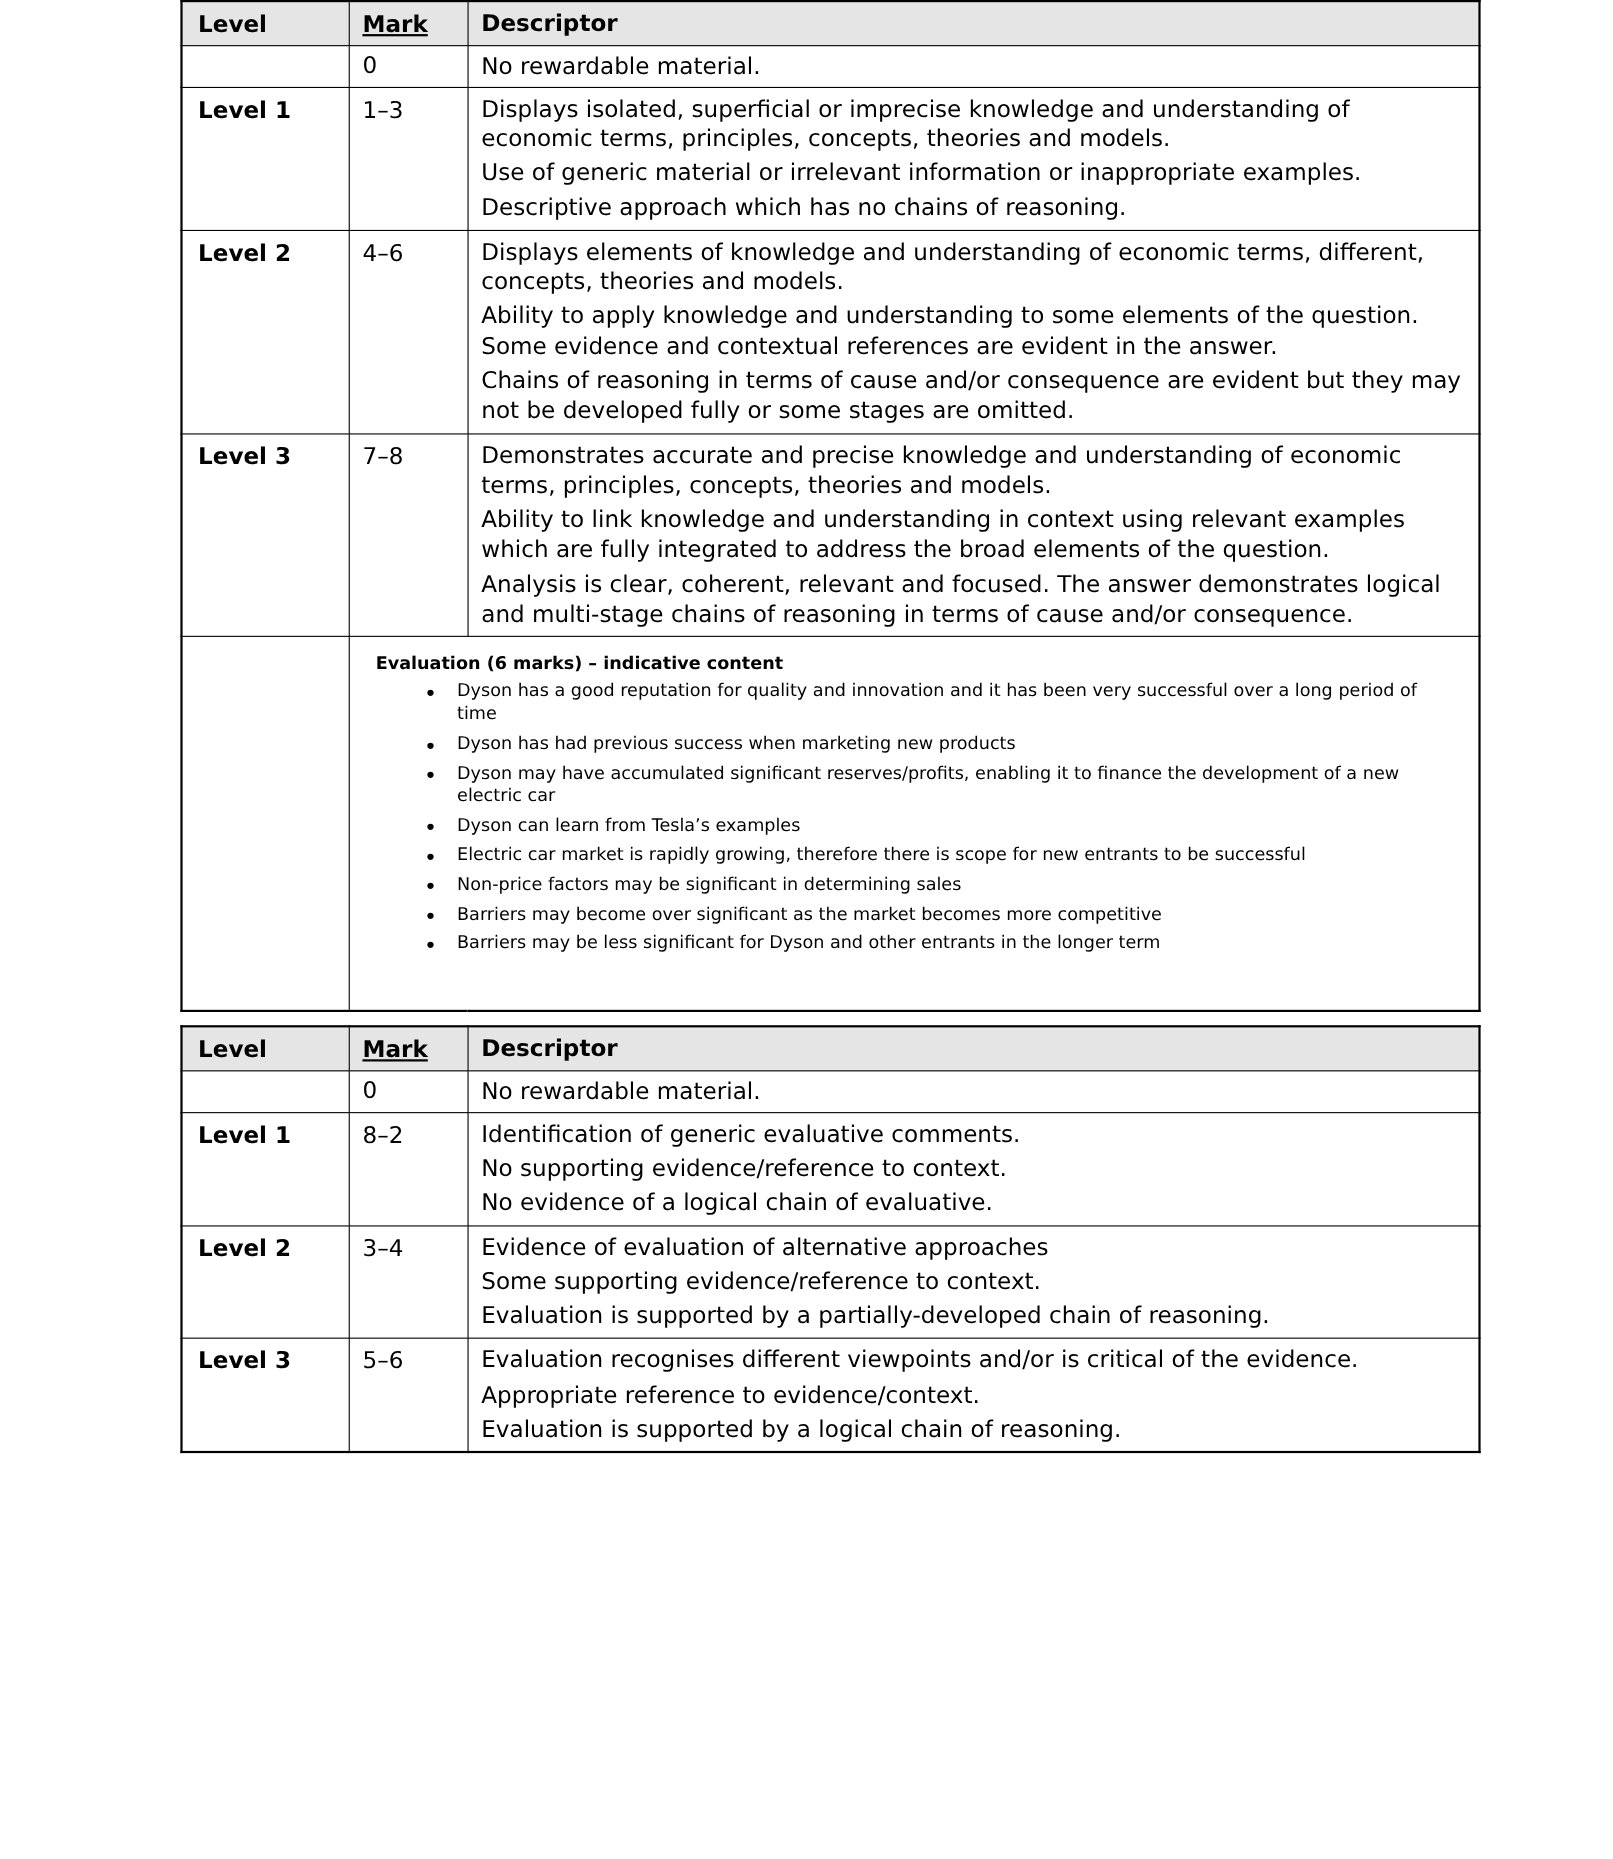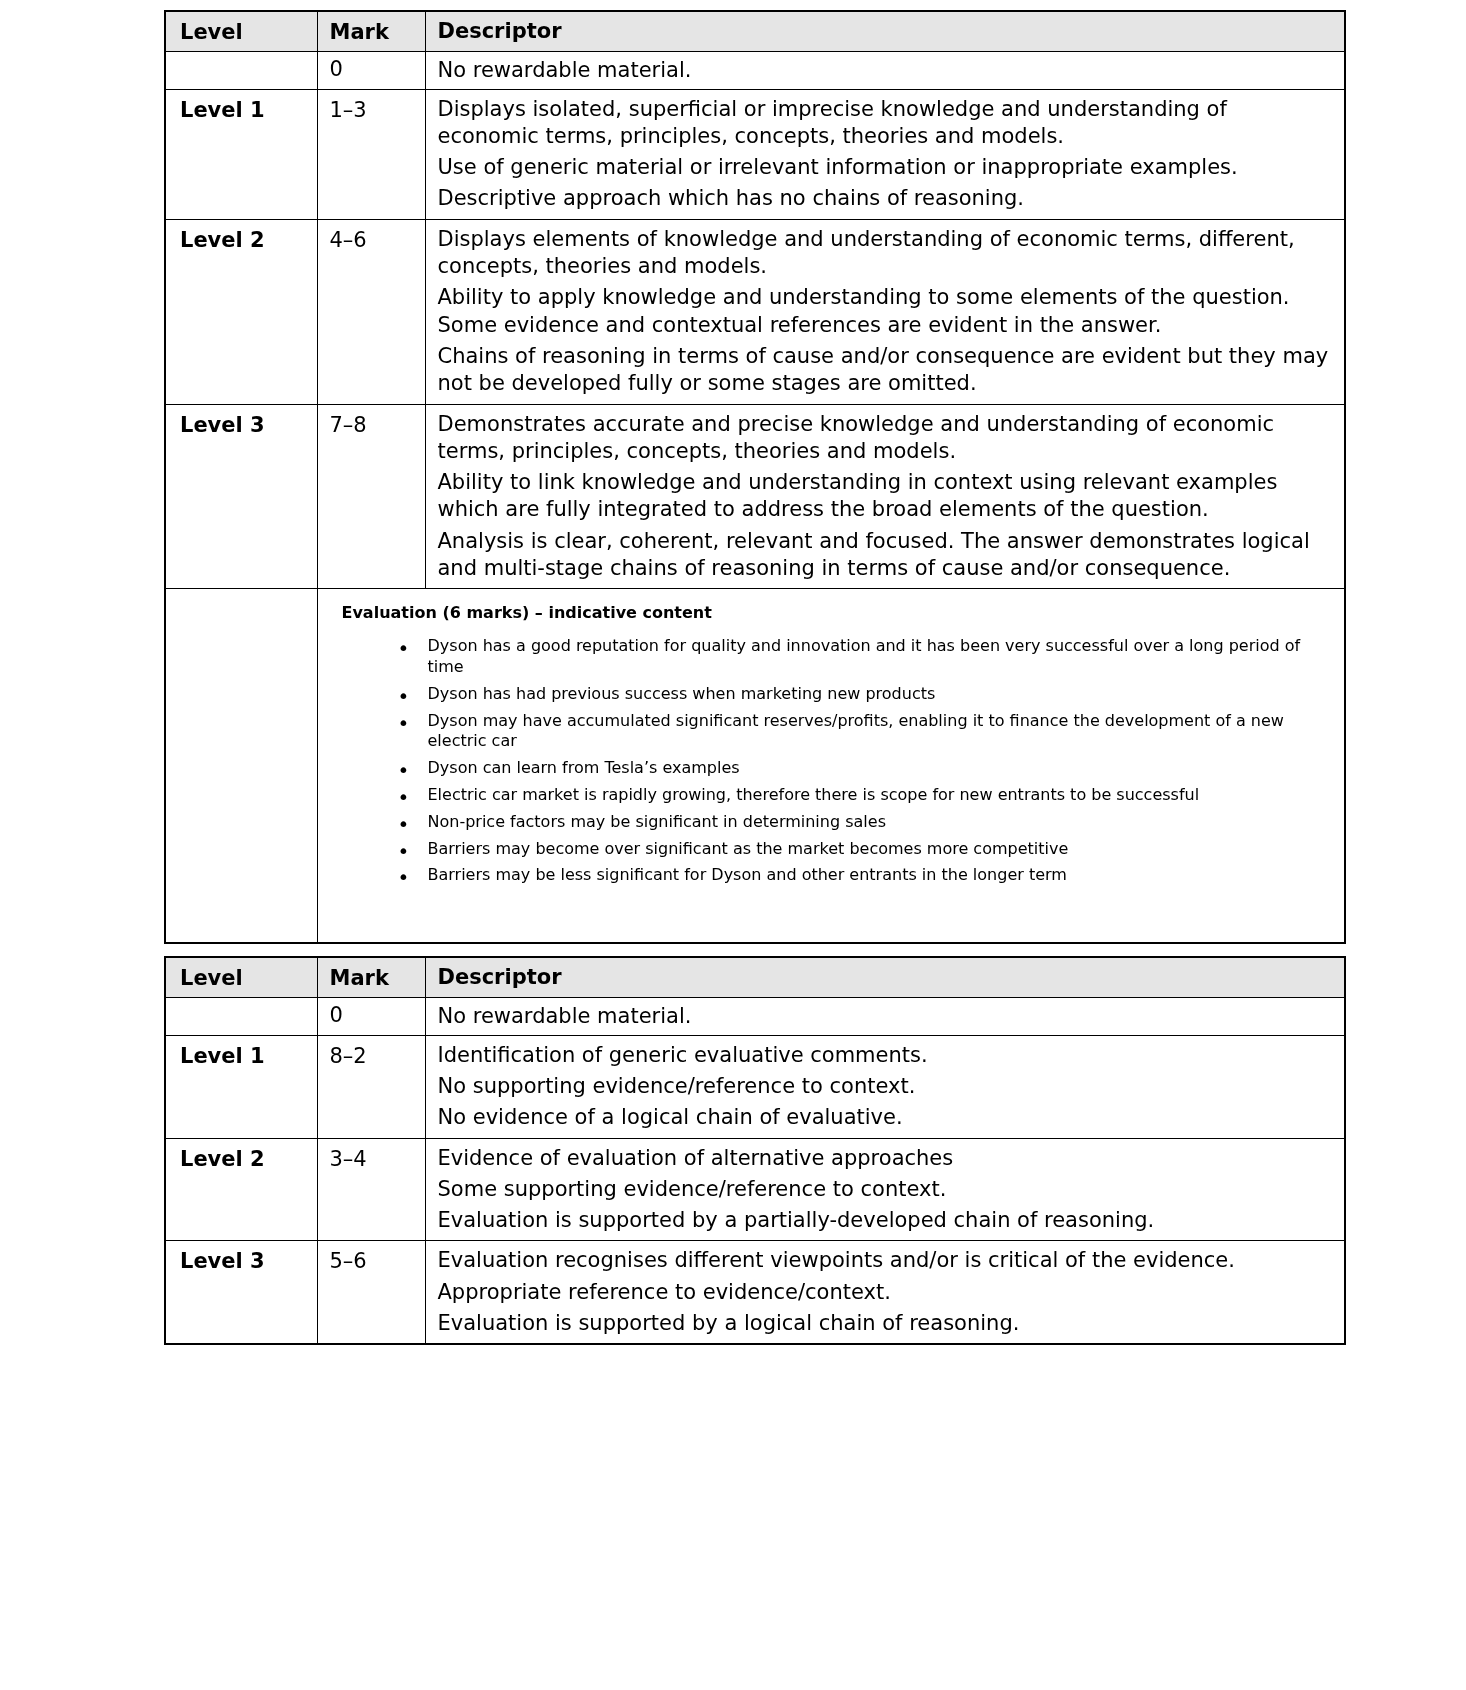--- a/index.html
+++ b/index.html
@@ -10,21 +10,21 @@
   body {
     width: 1466px;
     min-height: 1690px;
     font-family: "DejaVu Sans", sans-serif;
     color: #000000;
   }
   .page {
     position: relative;
     width: 1466px;
     box-sizing: border-box;
-    padding: 10px 0 0 0;
+    padding: 0 0 0 0;
   }
   .mark-table {
     border-collapse: collapse;
     table-layout: fixed;
     width: 1180px;
     margin-left: 164px;
     border: 2px solid #000;
   }
   .mark-table td, .mark-table th {
     border: 1px solid #000;
@@ -36,21 +36,21 @@
   .col-desc  { width: 920px; }
 
   .hdr td {
     background: #e5e5e5;
     font-weight: bold;
     font-size: 21px;
     padding: 8px 10px 9px 10px;
     line-height: 1.15;
   }
   .hdr td.c-level { padding-left: 14px; }
-  .hdr td.c-mark  { padding-left: 12px; }
+  .hdr td.c-mark  { padding-left: 12px; text-decoration: underline; }
   .hdr td.c-desc  { padding-left: 12px; }
 
   td.c-level {
     font-weight: bold;
     font-size: 21px;
     padding: 8px 6px 6px 14px;
     line-height: 1.2;
   }
   td.c-mark {
     font-size: 21px;
@@ -76,21 +76,21 @@
   .eval-block {
     padding: 8px 10px 8px 12px;
     font-size: 16px;
     line-height: 1.3;
   }
   .eval-title {
     font-weight: bold;
     margin: 0 0 8px 0;
   }
   .eval-list {
-    margin: 12px;
+    margin: 0;
     padding-left: 44px;
     list-style: none;
   }
   .eval-list li {
     position: relative;
     margin-bottom: 6px;
     padding-left: 30px;
     line-height: 1.3;
   }
   .eval-list li:before {

